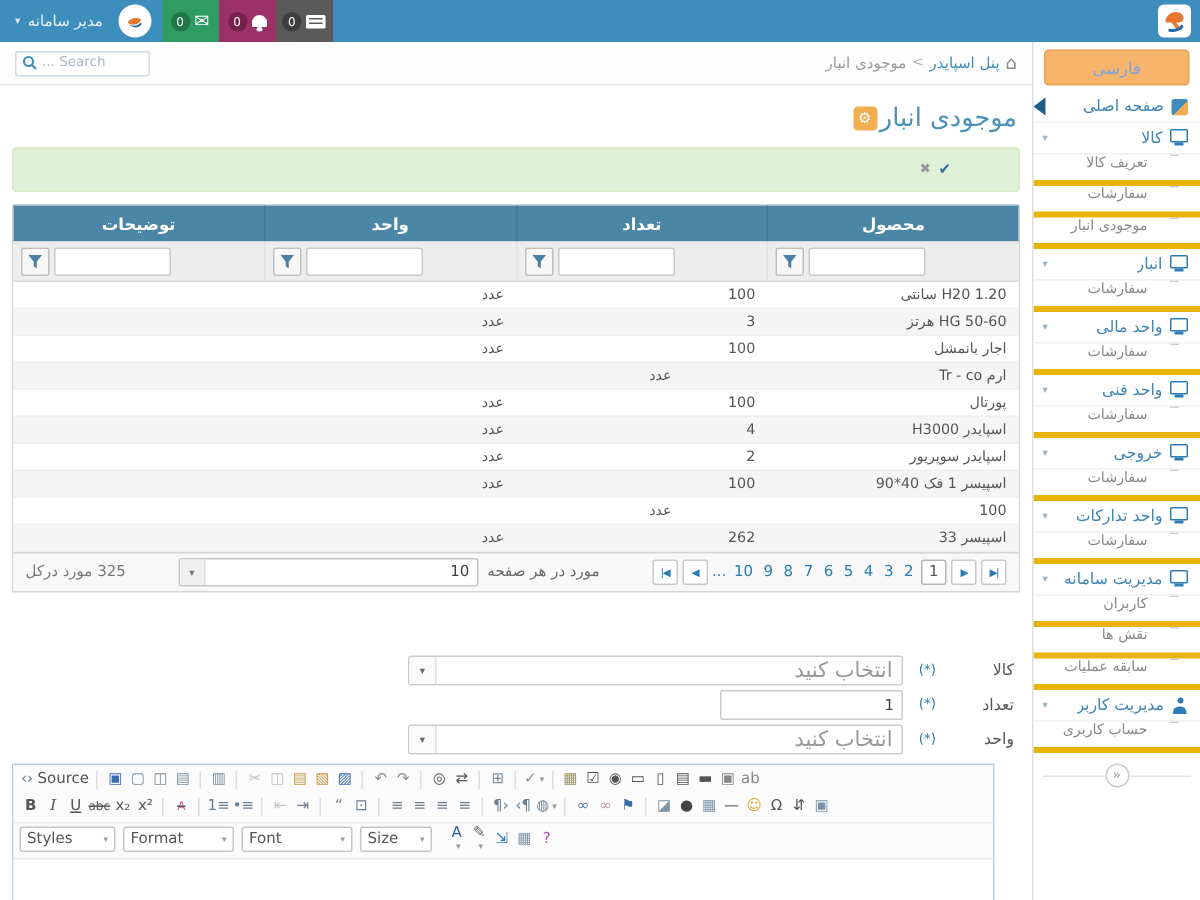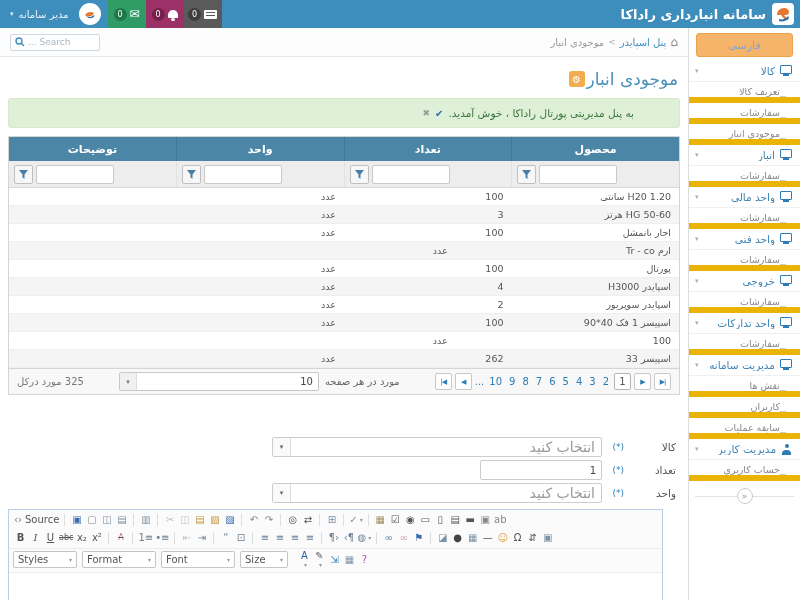--- a/index.html
+++ b/index.html
@@ -107,21 +107,21 @@
 .tsel{height:17px;border:1px solid #c6c6c6;border-radius:2px;background:#fff;display:flex;align-items:center;justify-content:space-between;padding:0 4px;margin-right:5px;color:#555;font-size:10px;cursor:pointer}
 .tsel .tcaret{font-size:6px;color:#999}
 .ed-body{height:64px;background:#fff;border-top:1px solid #ececec}
 
 
 .lang-btn{margin:5px 7px 4px;height:24px;background:#f5b46a;border:1px solid #eda14f;border-radius:3px;color:#7ba7d9;font-size:11px;display:flex;align-items:center;justify-content:center;cursor:pointer}
 .sb-item{height:21px;display:flex;align-items:center;justify-content:space-between;padding:0 8px 0 6px;border-bottom:1px solid #f0f0f0;cursor:pointer;position:relative}
 .sb-right{display:flex;align-items:center;gap:5px;overflow:hidden}
 .sb-item .lab{color:#3e85b5;font-size:10.5px;white-space:nowrap}
 .sb-chev{font-size:7px;color:#9ab4c6}
-.sb-sub{height:21px;display:flex;align-items:flex-end;gap:0;padding:0 14px 0 6px;border-bottom:6px solid #eab308;cursor:pointer}
+.sb-sub{height:21px;display:flex;align-items:flex-start;gap:15px;padding:0 14px 0 6px;border-bottom:4px solid #eab308;cursor:pointer}
 .sb-sub .lab{color:#888;font-size:9.5px;white-space:nowrap}
 .dash-line{width:6px;height:1px;background:#ccc;flex:0 0 6px}
 .pin{position:absolute;left:0;top:4px;width:0;height:0;border-top:6px solid transparent;border-bottom:6px solid transparent;border-right:8px solid #1f5d8a}
 .ic-monitor{width:12px;height:9px;border:1px solid #2e7cb5;border-radius:1px;position:relative;flex:0 0 12px;margin-bottom:3px}
 .ic-monitor::after{content:"";position:absolute;left:2px;right:2px;bottom:-3px;height:2px;background:#2e7cb5}
 .ic-dashboard{width:11px;height:11px;border-radius:2px;background:linear-gradient(135deg,#3d8ebc 55%,#f0ad4e 55%);flex:0 0 11px}
 .ic-person{width:11px;height:11px;position:relative;flex:0 0 11px}
 .ic-person::before{content:"";position:absolute;left:3.5px;top:0;width:4px;height:4px;border-radius:50%;background:#2e7cb5}
 .ic-person::after{content:"";position:absolute;left:1px;bottom:0;width:9px;height:5px;border-radius:4px 4px 0 0;background:#2e7cb5}
 .sb-collapse{position:relative;height:22px;margin-top:4px}
@@ -134,21 +134,20 @@
 <div class="page">
 
   <div class="hdr">
     <div class="brand">
       <span class="logo">
         <svg width="16" height="16" viewBox="0 0 16 16" aria-hidden="true">
           <path d="M2 9c0-4 3-7 7-7 3 0 5 2 5 4 0 3-3 3-5 3l4 5h-3L6 9" fill="#e8762c"></path>
           <path d="M4 13c3 1 7 0 9-3l1 2c-2 3-7 4-10 3z" fill="#2b6cb0"></path>
         </svg>
       </span>
-      <span class="brand-title">سامانه انبارداری راداکا</span>
     </div>
     <div class="hdr-left">
       <span class="usermenu">
         <span class="caret">▾</span>
         <span>مدیر سامانه</span>
       </span>
       <span class="avatar">
         <svg width="14" height="14" viewBox="0 0 14 14" aria-hidden="true">
           <circle cx="7" cy="7" r="6" fill="#fff"></circle>
           <path d="M2 8c2-3 6-4 9-2-1 3-5 5-9 2z" fill="#e8762c"></path>
@@ -170,20 +169,27 @@
     </div>
   </div>
 
   <div class="body">
 
     <div class="sidebar">
       <div class="lang-btn">فارسی</div>
       <div id="sb-items">
           <div class="sb-item">
             <span class="sb-right">
+              <span class="ic-dashboard"></span>
+              <span class="lab">صفحه اصلی</span>
+            </span>
+            <span class="pin"></span>
+          </div>
+          <div class="sb-item">
+            <span class="sb-right">
               <span class="ic-monitor"></span>
               <span class="lab">کالا</span>
             </span>
             <span class="sb-chev">▾</span>
           </div>
           <div class="sb-sub">
             <span class="dash-line"></span>
             <span class="lab">تعریف کالا</span>
           </div>
           <div class="sb-sub">
@@ -251,25 +257,25 @@
           </div>
           <div class="sb-item">
             <span class="sb-right">
               <span class="ic-monitor"></span>
               <span class="lab">مدیریت سامانه</span>
             </span>
             <span class="sb-chev">▾</span>
           </div>
           <div class="sb-sub">
             <span class="dash-line"></span>
+            <span class="lab">کاربران</span>
+          </div>
+          <div class="sb-sub">
+            <span class="dash-line"></span>
             <span class="lab">نقش ها</span>
-          </div>
-          <div class="sb-sub">
-            <span class="dash-line"></span>
-            <span class="lab">کاربران</span>
           </div>
           <div class="sb-sub">
             <span class="dash-line"></span>
             <span class="lab">سابقه عملیات</span>
           </div>
           <div class="sb-item">
             <span class="sb-right">
               <span class="ic-person"></span>
               <span class="lab">مدیریت کاربر</span>
             </span>
@@ -304,21 +310,20 @@
       </div>
 
       <div class="titlebar">
         <span class="page-title">موجودی انبار</span>
         <span class="gear-badge">
           <span>⚙</span>
         </span>
       </div>
 
       <div class="alert">
-        <span class="alert-text">به پنل مدیریتی پورتال راداکا ، خوش آمدید.</span>
         <span class="alert-check">✔</span>
         <span class="alert-close">✖</span>
       </div>
 
       <div class="grid">
         <div class="g-head" id="g-head">
             <div class="gc">محصول</div>
             <div class="gc">تعداد</div>
             <div class="gc">واحد</div>
             <div class="gc">توضیحات</div>

